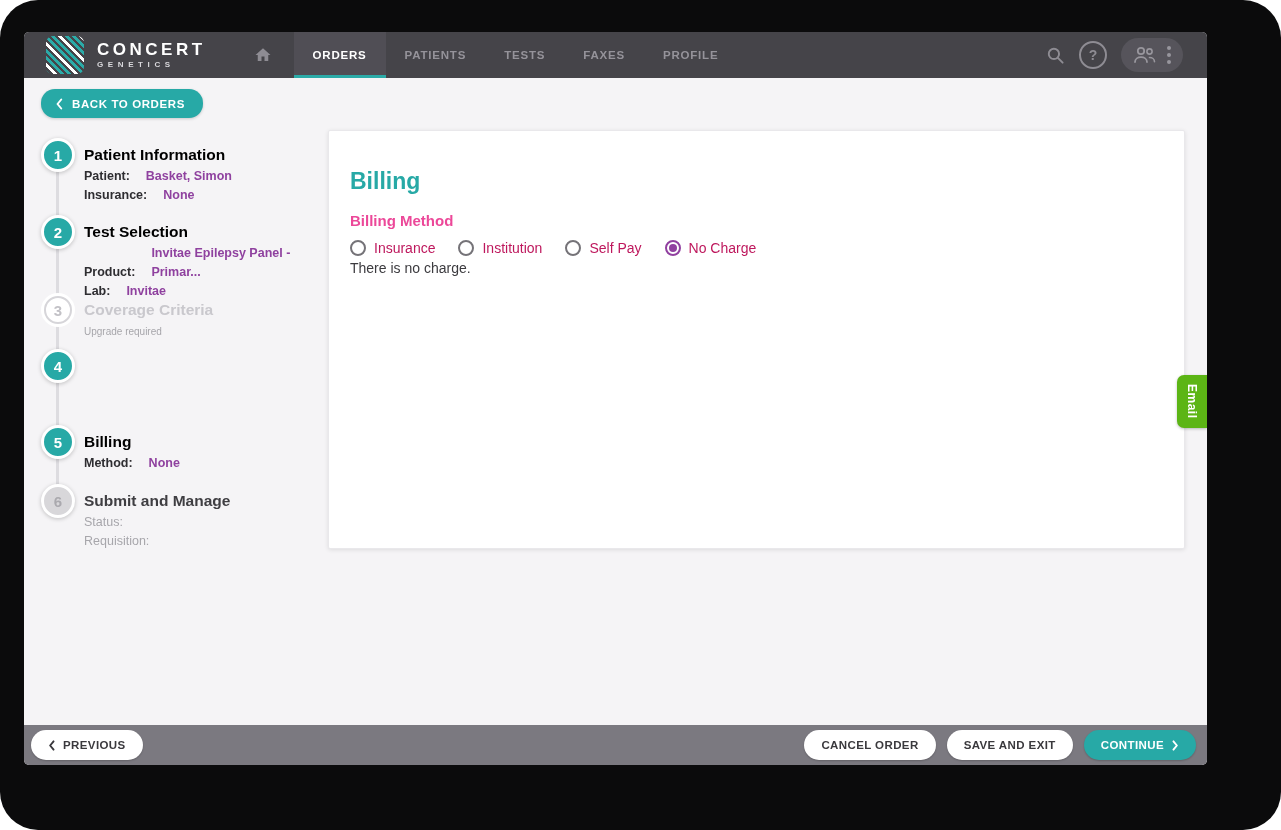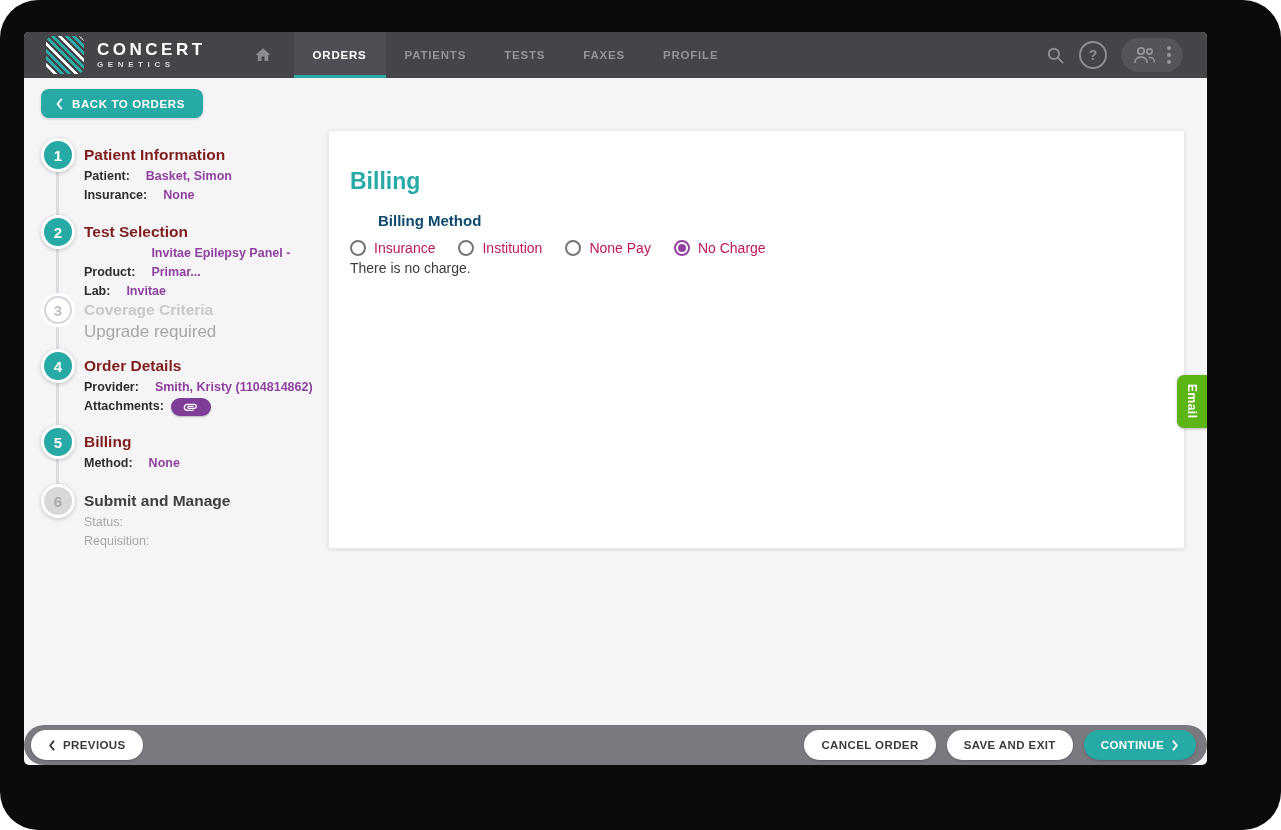--- a/index.html
+++ b/index.html
@@ -30,67 +30,67 @@
                  color:#8e8c93; font-size:14px; font-weight:700; display:flex; align-items:center; justify-content:center; }
   .user-pill { height:34px; padding:0 12px; background:#56545b; border-radius:17px;
                display:flex; align-items:center; gap:10px; cursor:pointer; }
   .kebab { display:flex; flex-direction:column; gap:3px; }
   .kebab i { width:4px; height:4px; background:#98969d; border-radius:50%; display:block; }
 
   
   .content { position:relative; flex:1 1 auto; }
 
   .back-btn { position:absolute; left:17px; top:11px; height:29px; padding:0 18px 0 14px;
-              background:#27a9a6; border:none; border-radius:8px; display:flex; align-items:center; gap:9px;
+              background:#27a9a6; border:none; border-radius:14px; display:flex; align-items:center; gap:9px;
               color:#ffffff; font-size:11.5px; font-weight:700; letter-spacing:.6px; cursor:pointer;
               box-shadow:0 1px 3px rgba(0,0,0,.18); font-family:"Liberation Sans",sans-serif; }
 
   .steps { position:absolute; left:17px; top:0; width:290px; height:100%; }
   .connector { position:absolute; left:15px; top:77px; width:3px; height:346px; background:#dddce0; }
   .step { position:absolute; left:0; display:flex; gap:9px; }
   .step-circle { position:relative; width:34px; height:34px; border-radius:50%; border:3px solid #ffffff;
                  display:flex; align-items:center; justify-content:center; font-size:15px; font-weight:700;
                  box-shadow:0 1px 4px rgba(0,0,0,.22); background:#ffffff; flex:0 0 34px; }
   .step--done .step-circle, .step--active .step-circle { background:#27a9a6; color:#ffffff; }
   .step--disabled .step-circle { background:#ffffff; color:#c2c1c6; box-shadow:none; border:3px solid #ffffff;
                                  outline:2px solid #d6d5d9; outline-offset:-5px; }
   .step--upcoming .step-circle { background:#d8d7da; color:#aaa9ae; }
   .step-text { padding-top:8px; }
   .step-title { font-size:15.5px; font-weight:700; line-height:18px; margin-bottom:3px; }
-  .step--done .step-title, .step--active .step-title { color:#7f1d1d; }
+  .step--done .step-title, .step--active .step-title { color:#000000; }
   .step--disabled .step-title { color:#c9c8cd; }
   .step--upcoming .step-title { color:#3f3e42; }
   .step-line { font-size:12.5px; line-height:19px; color:#2e2d31; font-weight:700; display:flex; align-items:flex-end; }
   .step-line .val { color:#8f419f; margin-left:16px; font-weight:700; }
-  .step-sub { font-size:17px; line-height:19px; color:#a7a6ab; font-weight:400; }
+  .step-sub { font-size:10px; line-height:19px; color:#a7a6ab; font-weight:400; }
   .step--upcoming .step-line { color:#a7a6ab; font-weight:400; }
   .attach-pill { display:inline-flex; align-items:center; justify-content:center; margin-left:7px;
                  width:40px; height:18px; background:#7e3d96; border-radius:9px; cursor:pointer;
                  box-shadow:0 1px 2px rgba(0,0,0,.25); }
 
   
   .card { position:absolute; left:304px; top:52px; width:857px; height:419px; background:#ffffff;
           border:1px solid #e9e8eb; border-radius:2px; box-shadow:0 1px 4px rgba(0,0,0,.10); padding:0 0 0 21px; }
   .card h1 { margin-top:36px; color:#27a9a6; font-size:23px; font-weight:700; line-height:28px; }
-  .card h2 { margin-top:17px; color:#0c4a6e; font-size:15px; font-weight:700; line-height:18px;margin-left:28px; }
+  .card h2 { margin-top:17px; color:#ec4899; font-size:15px; font-weight:700; line-height:18px; }
   .radio-row { margin-top:10px; display:flex; align-items:center; gap:23px; }
   .radio { display:flex; align-items:center; gap:8px; cursor:pointer; font-size:14px; color:#be185d; }
   .radio-circle { position:relative; width:16px; height:16px; border-radius:50%; border:2px solid #757378; background:#fff; flex:0 0 16px; }
   .radio--checked .radio-circle { border-color:#9140a0; }
   .radio--checked .radio-circle::after { content:""; position:absolute; left:2px; top:2px; width:8px; height:8px;
                                          border-radius:50%; background:#9140a0; }
   .note { margin-top:4px; font-size:14px; color:#3c3b3f; line-height:17px; }
 
   .email-tab { position:absolute; right:0; top:297px; width:30px; height:53px; background:#5cb515;
                border-radius:7px 0 0 7px; display:flex; align-items:center; justify-content:center;
                cursor:pointer; box-shadow:0 1px 3px rgba(0,0,0,.25); }
   .email-tab span { writing-mode:vertical-rl; color:#ffffff; font-size:12px; font-weight:700; letter-spacing:.5px; }
 
   
-  .footer { flex:0 0 40px; background:#7b7980; display:flex; align-items:center; padding:0 11px 0 7px;border-radius:20px; }
+  .footer { flex:0 0 40px; background:#7b7980; display:flex; align-items:center; padding:0 11px 0 7px; }
   .pill-btn { height:30px; border:none; border-radius:15px; background:#ffffff; color:#3a393d;
               font-size:11.5px; font-weight:700; letter-spacing:.4px; padding:0 17px;
               display:flex; align-items:center; gap:8px; cursor:pointer; font-family:"Liberation Sans",sans-serif;
               box-shadow:0 1px 2px rgba(0,0,0,.2); }
   .pill-btn--teal { background:#27a9a6; color:#ffffff; }
   .footer-right { margin-left:auto; display:flex; gap:11px;justify-content:space-between; }
 </style>
 </head>
 <body>
 
@@ -207,35 +207,20 @@
             <div class="step-text">
               <div class="step-title">Coverage Criteria</div>
               <div class="step-sub">Upgrade required</div>
             </div>
           </div>
 
           <div class="step step--done" style="top:271px">
             <div class="step-circle">
                 <span>4</span>
               </div>
-            <div class="step-text">
-              <div class="step-title">Order Details</div>
-              <div class="step-line">
-                <span>Provider:</span>
-                <span class="val">Smith, Kristy (1104814862)</span>
-              </div>
-              <div class="step-line">
-                <span>Attachments:</span>
-                <span class="attach-pill">
-                  <svg width="16" height="10" viewBox="0 0 24 14">
-                    <path d="M1 7.5C1 4.46 3.46 2 6.5 2H17c2.21 0 4 1.79 4 4s-1.79 4-4 4H8.5a2.5 2.5 0 0 1 0-5H16v2H8.41c-.55 0-.55 1 0 1H17c1.1 0 2-.9 2-2s-.9-2-2-2H6.5C4.57 4 3 5.57 3 7.5S4.57 11 6.5 11H16v2H6.5A5.5 5.5 0 0 1 1 7.5z" fill="#ffffff"></path>
-                  </svg>
-                </span>
-              </div>
-            </div>
           </div>
 
           <div class="step step--active" style="top:347px">
             <div class="step-circle">
                 <span>5</span>
               </div>
             <div class="step-text">
               <div class="step-title">Billing</div>
               <div class="step-line">
                 <span>Method:</span>
@@ -267,21 +252,21 @@
             <label class="radio">
               <span class="radio-circle"></span>
               <span>Insurance</span>
             </label>
             <label class="radio">
               <span class="radio-circle"></span>
               <span>Institution</span>
             </label>
             <label class="radio">
               <span class="radio-circle"></span>
-              <span>None Pay</span>
+              <span>Self Pay</span>
             </label>
             <label class="radio radio--checked">
               <span class="radio-circle"></span>
               <span>No Charge</span>
             </label>
           </div>
           <div class="note">There is no charge.</div>
         </div>
 
         <div class="email-tab">

